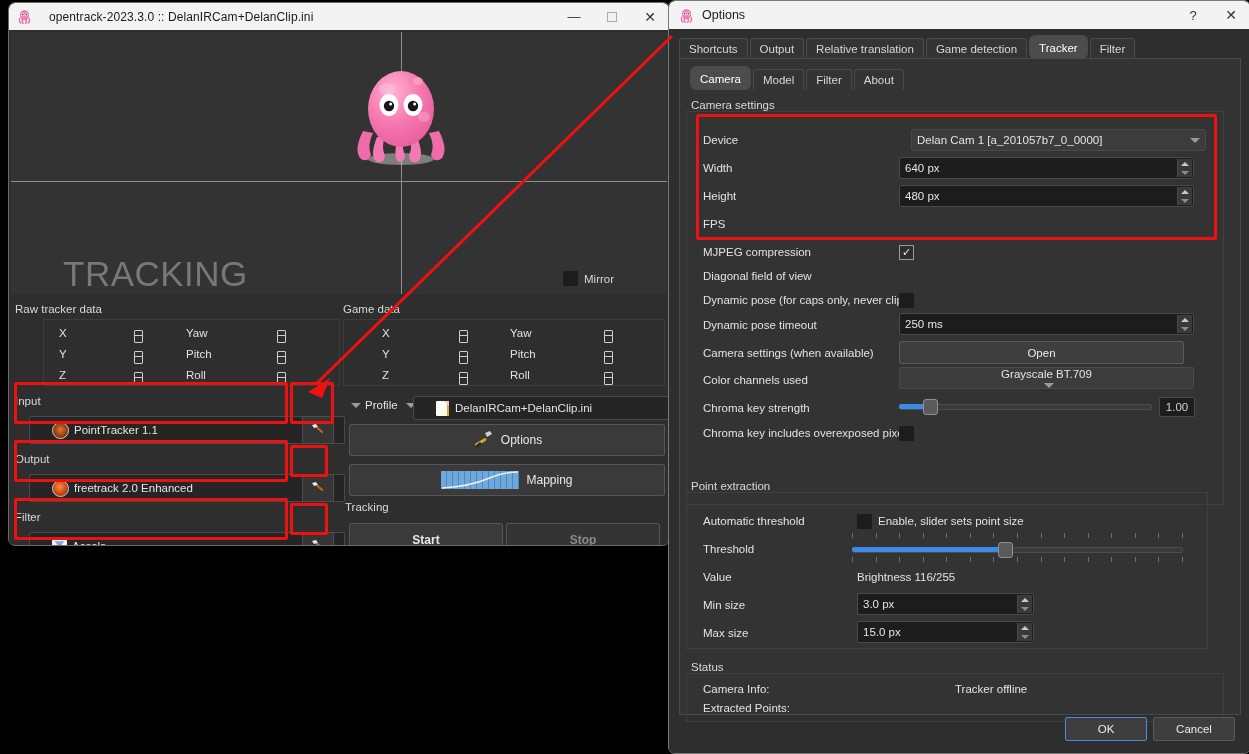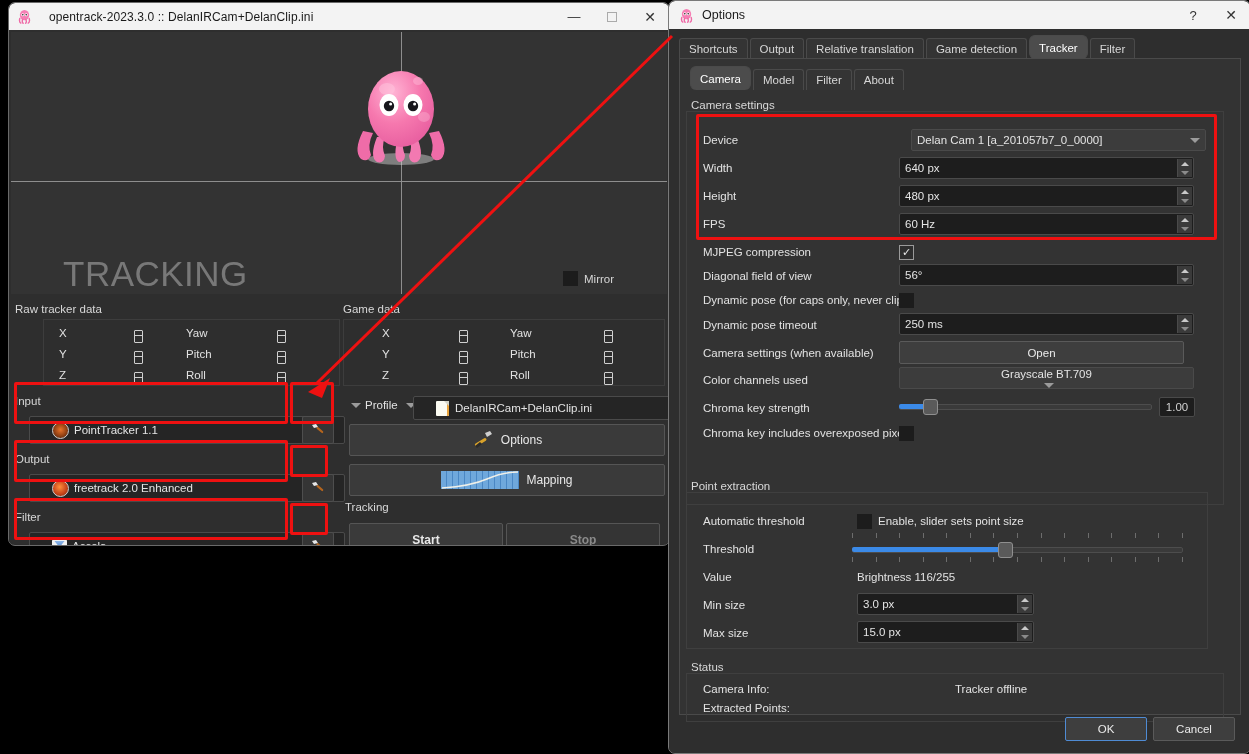--- a/index.html
+++ b/index.html
@@ -382,39 +382,25 @@
           <div class="frow" style="left:16px;top:78px;">Height</div>
           <div class="field" style="left:212px;top:73px;width:283px;height:20px;">
             <span>480 px</span>
             <span class="spin">
               <i class="up"></i>
                 <i class="dn"></i>
               </span>
           </div>
 
           <div class="frow" style="left:16px;top:106px;">FPS</div>
-          <div class="field" style="left:212px;top:101px;width:283px;height:20px;">
-            <span>60 Hz</span>
-            <span class="spin">
-              <i class="up"></i>
-                <i class="dn"></i>
-              </span>
-          </div>
 
           <div class="frow" style="left:16px;top:134px;">MJPEG compression</div>
           <span class="cb checked" style="position:absolute;left:212px;top:133px;">✓</span>
 
           <div class="frow" style="left:16px;top:158px;">Diagonal field of view</div>
-          <div class="field" style="left:212px;top:152px;width:283px;height:20px;">
-            <span>56°</span>
-            <span class="spin">
-              <i class="up"></i>
-                <i class="dn"></i>
-              </span>
-          </div>
 
           <div class="frow" style="left:16px;top:182px;">Dynamic pose (for caps only, never clips)</div>
           <span class="cb" style="position:absolute;left:212px;top:181px;"></span>
 
           <div class="frow" style="left:16px;top:207px;">Dynamic pose timeout</div>
           <div class="field" style="left:212px;top:201px;width:283px;height:20px;">
             <span>250 ms</span>
             <span class="spin">
               <i class="up"></i>
                 <i class="dn"></i>

